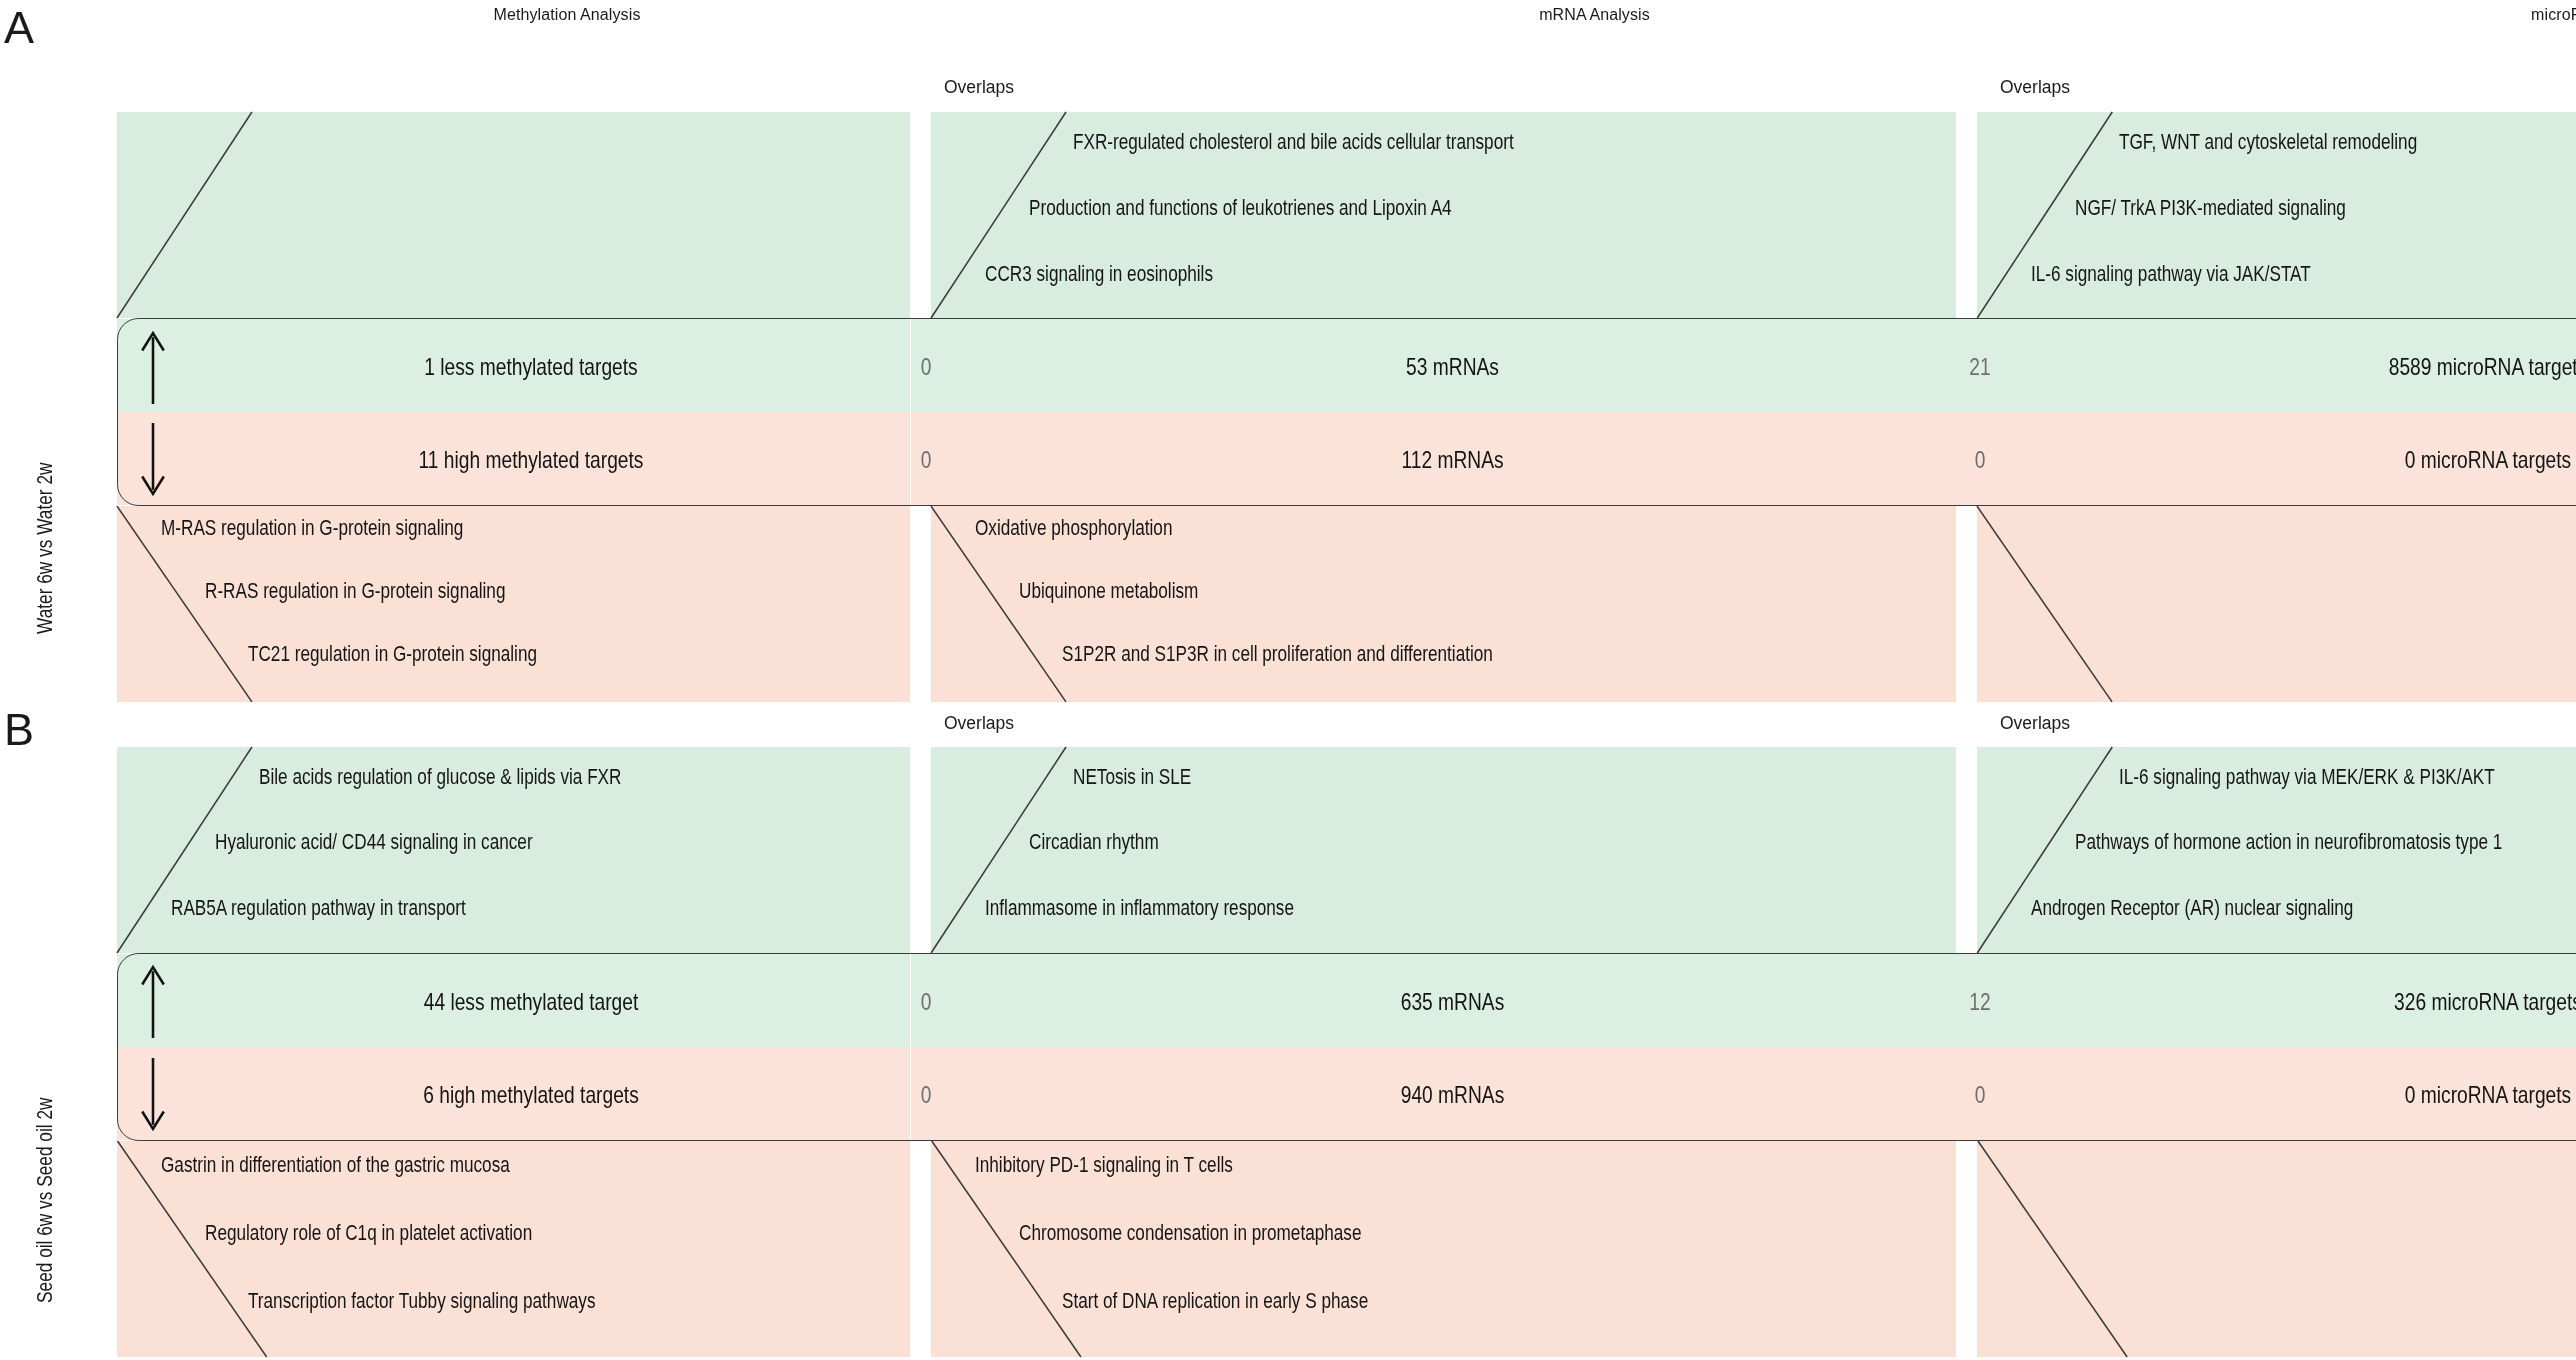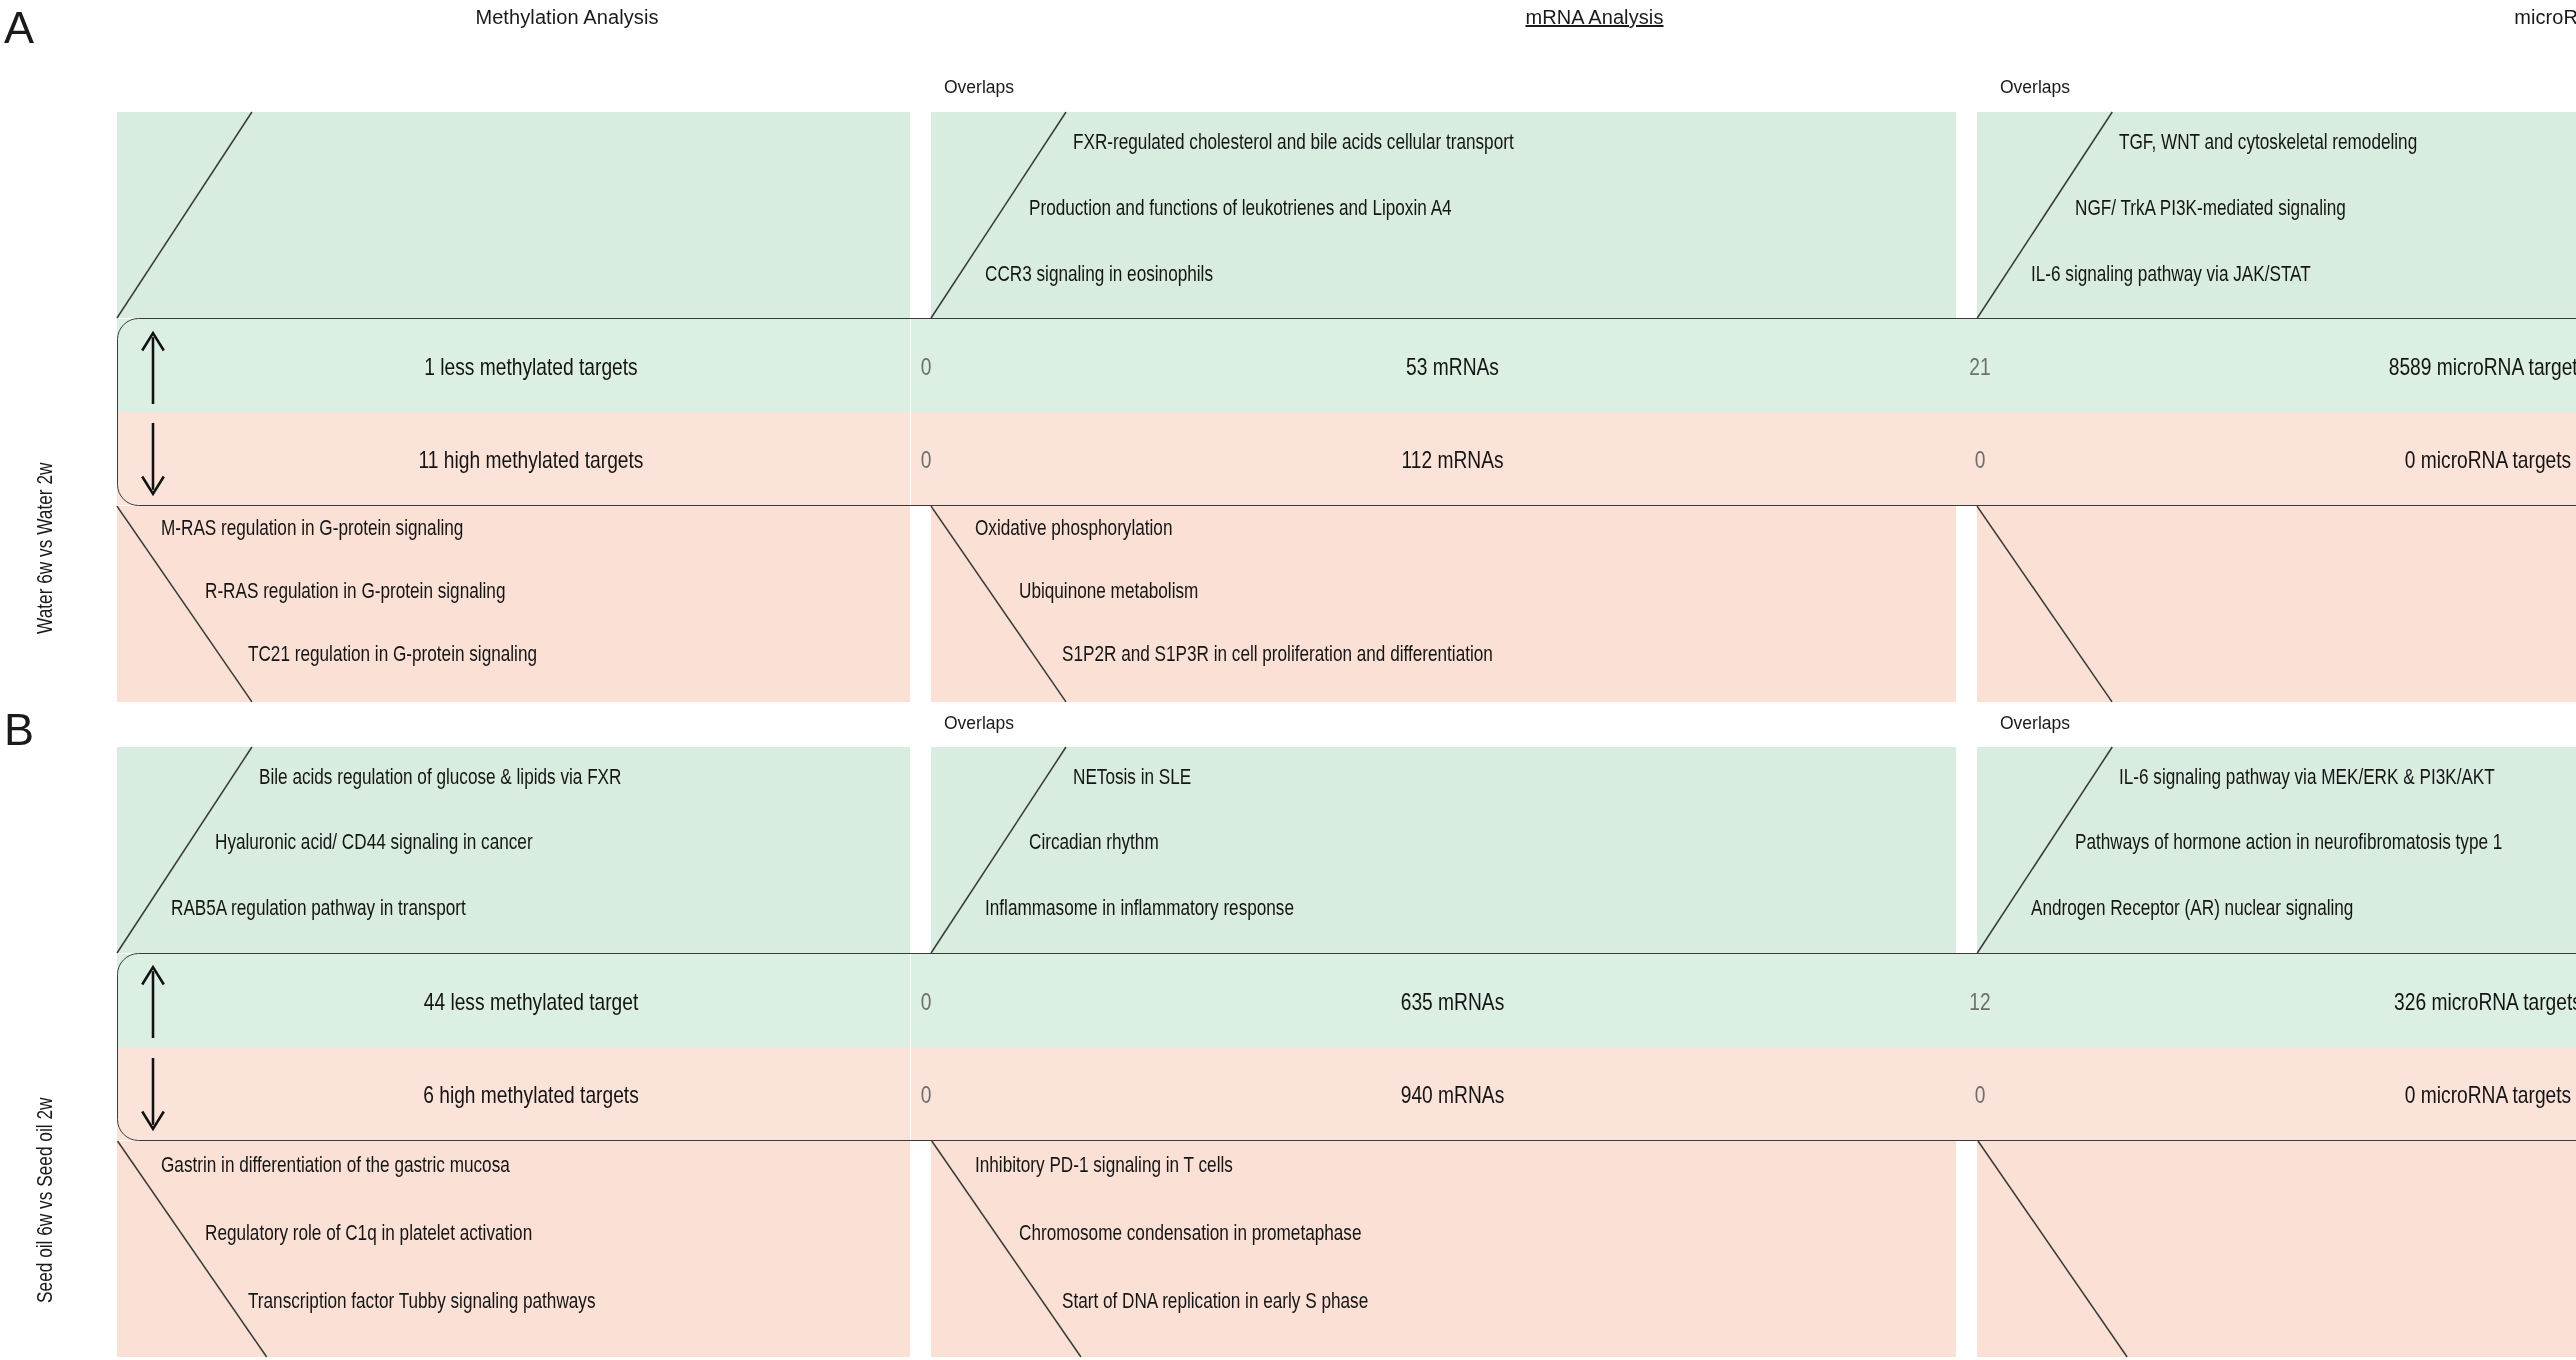--- a/index.html
+++ b/index.html
@@ -13,21 +13,21 @@
     position:relative;
     width:3059px;
     height:1360px;
     background:#ffffff;
     overflow:hidden;
   }
 
   
   .col-header{
     position:absolute;
-    font-size:20px;
+    font-size:16px;
     color:#1a1a1a;
     white-space:nowrap;
     text-align:center;
     letter-spacing:0.1px;
   }
 
   
   .panel-letter{
     position:absolute;
     font-size:45px;
@@ -101,21 +101,21 @@
   
   .arrow{position:absolute;}
   .arrow svg{display:block;}
 </style>
 </head>
 <body>
 
 <div id="figure">
 
   <div class="col-header" style="left:227px;top:6.2px;width:680px;">Methylation Analysis</div>
-  <div class="col-header" style="left:1190px;top:6.2px;width:809px;text-decoration:underline;">mRNA Analysis</div>
+  <div class="col-header" style="left:1190px;top:6.2px;width:809px;">mRNA Analysis</div>
   <div class="col-header" style="left:2226px;top:6.2px;width:747px;">microRNA Analysis</div>
 
   <div class="panel-letter" style="left:4.1px;top:5.2px;">A</div>
 
   <div class="overlaps-label" style="left:917px;top:77px;width:124px;">Overlaps</div>
   <div class="overlaps-label" style="left:1973px;top:77px;width:124px;">Overlaps</div>
 
   <div class="rot-left" style="left: 32px; top: 634px; transform: rotate(-90deg) scaleX(0.8); transform-origin: left top;">Water 6w vs Water 2w</div>
 
   <div class="block green" style="left:117px;top:112px;width:793px;height:206px;"></div>

